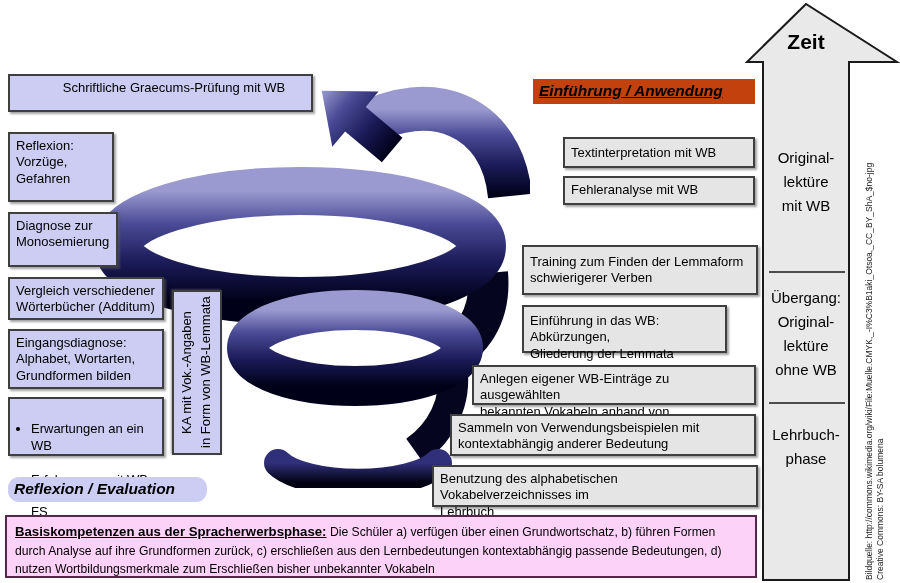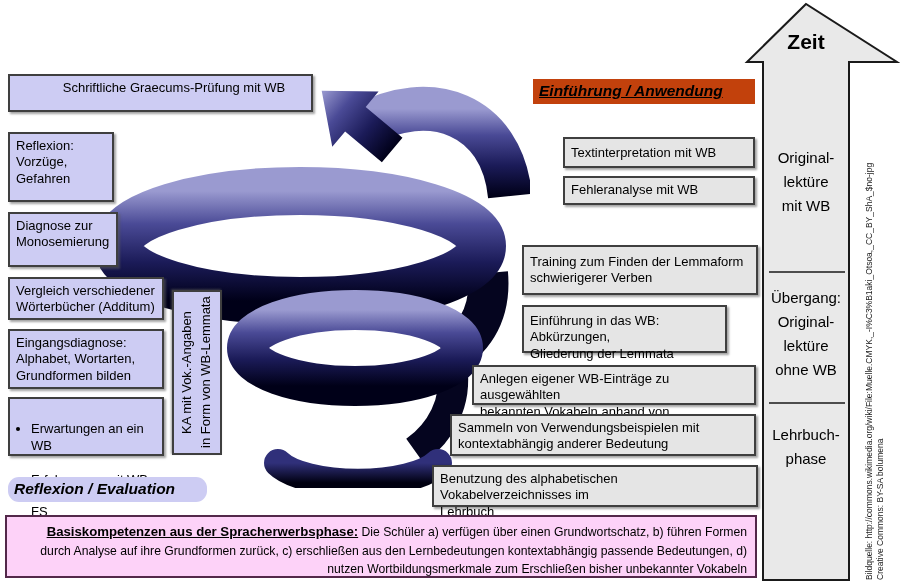--- a/index.html
+++ b/index.html
@@ -137,21 +137,21 @@
 
   <div class="box grn" style="left:472px;top:365px;width:284px;height:40px;">Anlegen eigener WB-Einträge zu ausgewählten
 bekannten Vokabeln anhand von Originalsätzen</div>
 
   <div class="box grn" style="left:450px;top:414px;width:306px;height:42px;">Sammeln von Verwendungsbeispielen mit
 kontextabhängig anderer Bedeutung</div>
 
   <div class="box grn" style="left:432px;top:465px;width:326px;height:42px;">Benutzung des alphabetischen Vokabelverzeichnisses im
 Lehrbuch</div>
 
-  <div class="base-box" style="left:5px;top:515px;width:752px;height:63px;text-align:right;">
+  <div class="base-box" style="left:5px;top:515px;width:752px;height:63px;">
     <span class="hd">Basiskompetenzen aus der Spracherwerbsphase:</span>
     <span>Die Schüler a) verfügen über einen Grundwortschatz, b) führen Formen durch Analyse auf ihre Grundformen zurück, c) erschließen aus den Lernbedeutungen kontextabhängig passende Bedeutungen, d) nutzen Wortbildungsmerkmale zum Erschließen bisher unbekannter Vokabeln</span>
   </div>
 
   <div class="attribution">
     <span>Bildquelle: http://commons.wikimedia.org/wiki/File:Muelle.CMYK,_-I%C3%B1aki_Otsoa,_CC_BY_ShA_$no-jpg</span>
     <span>Creative Commons: BY-SA bolumena</span>
   </div>
 
 </div>

